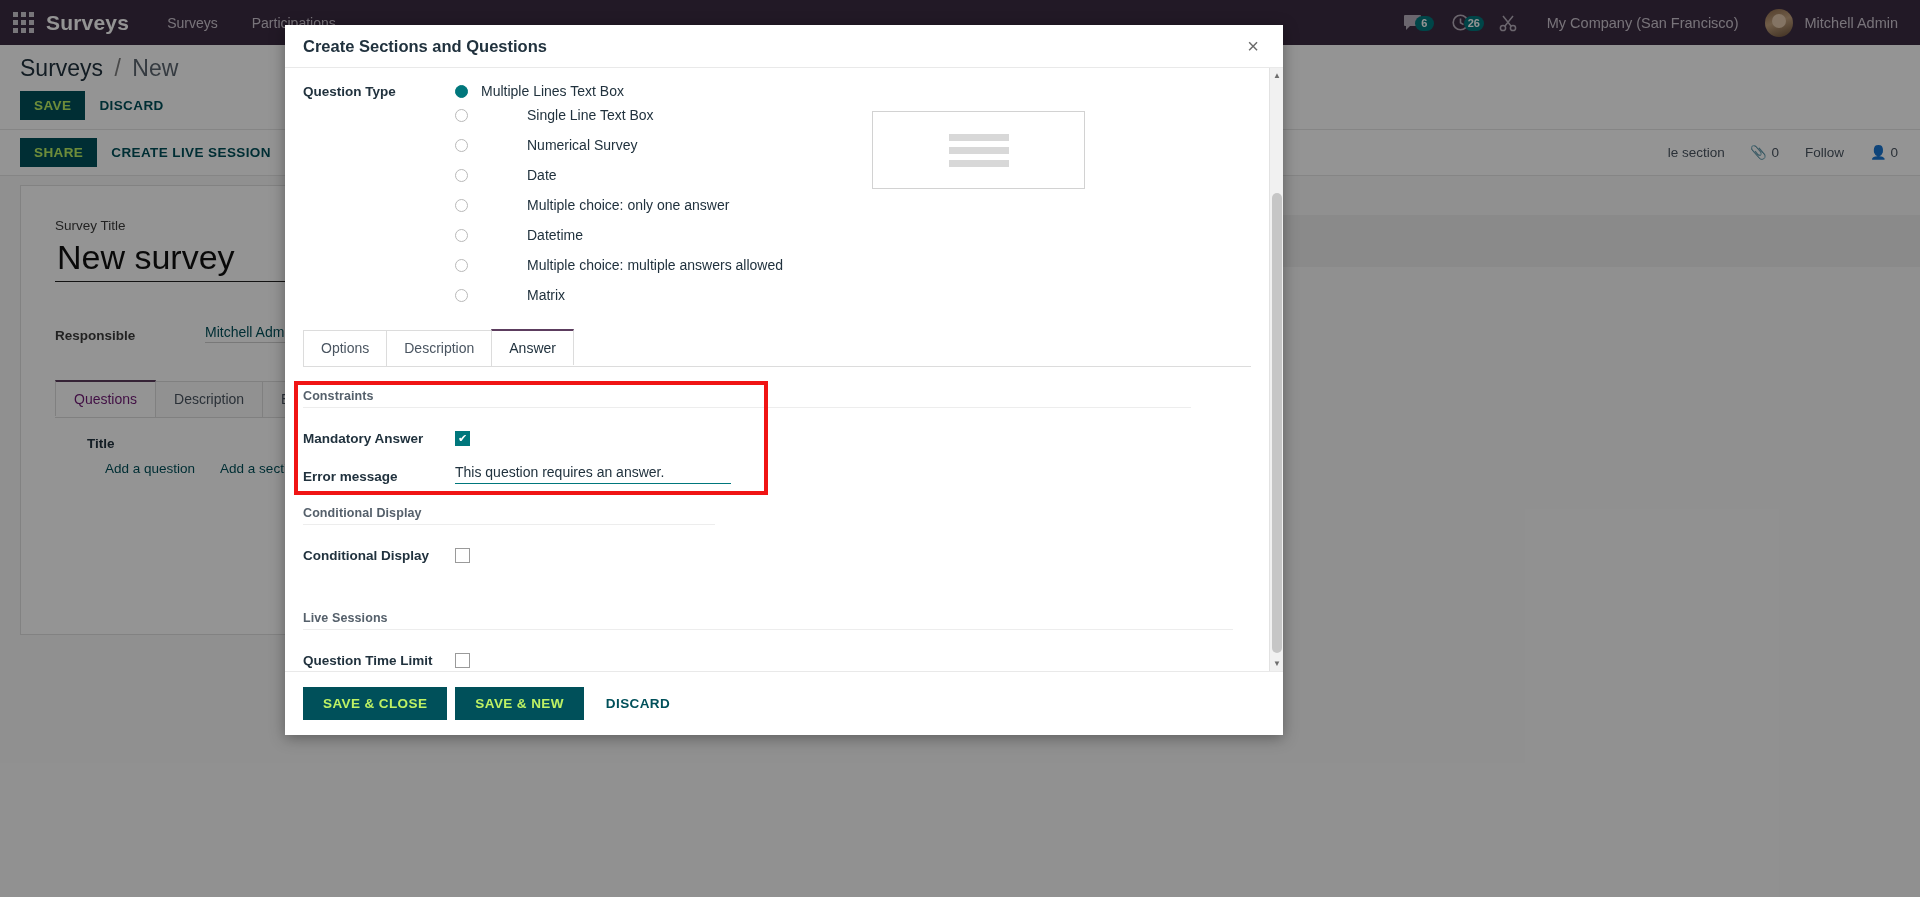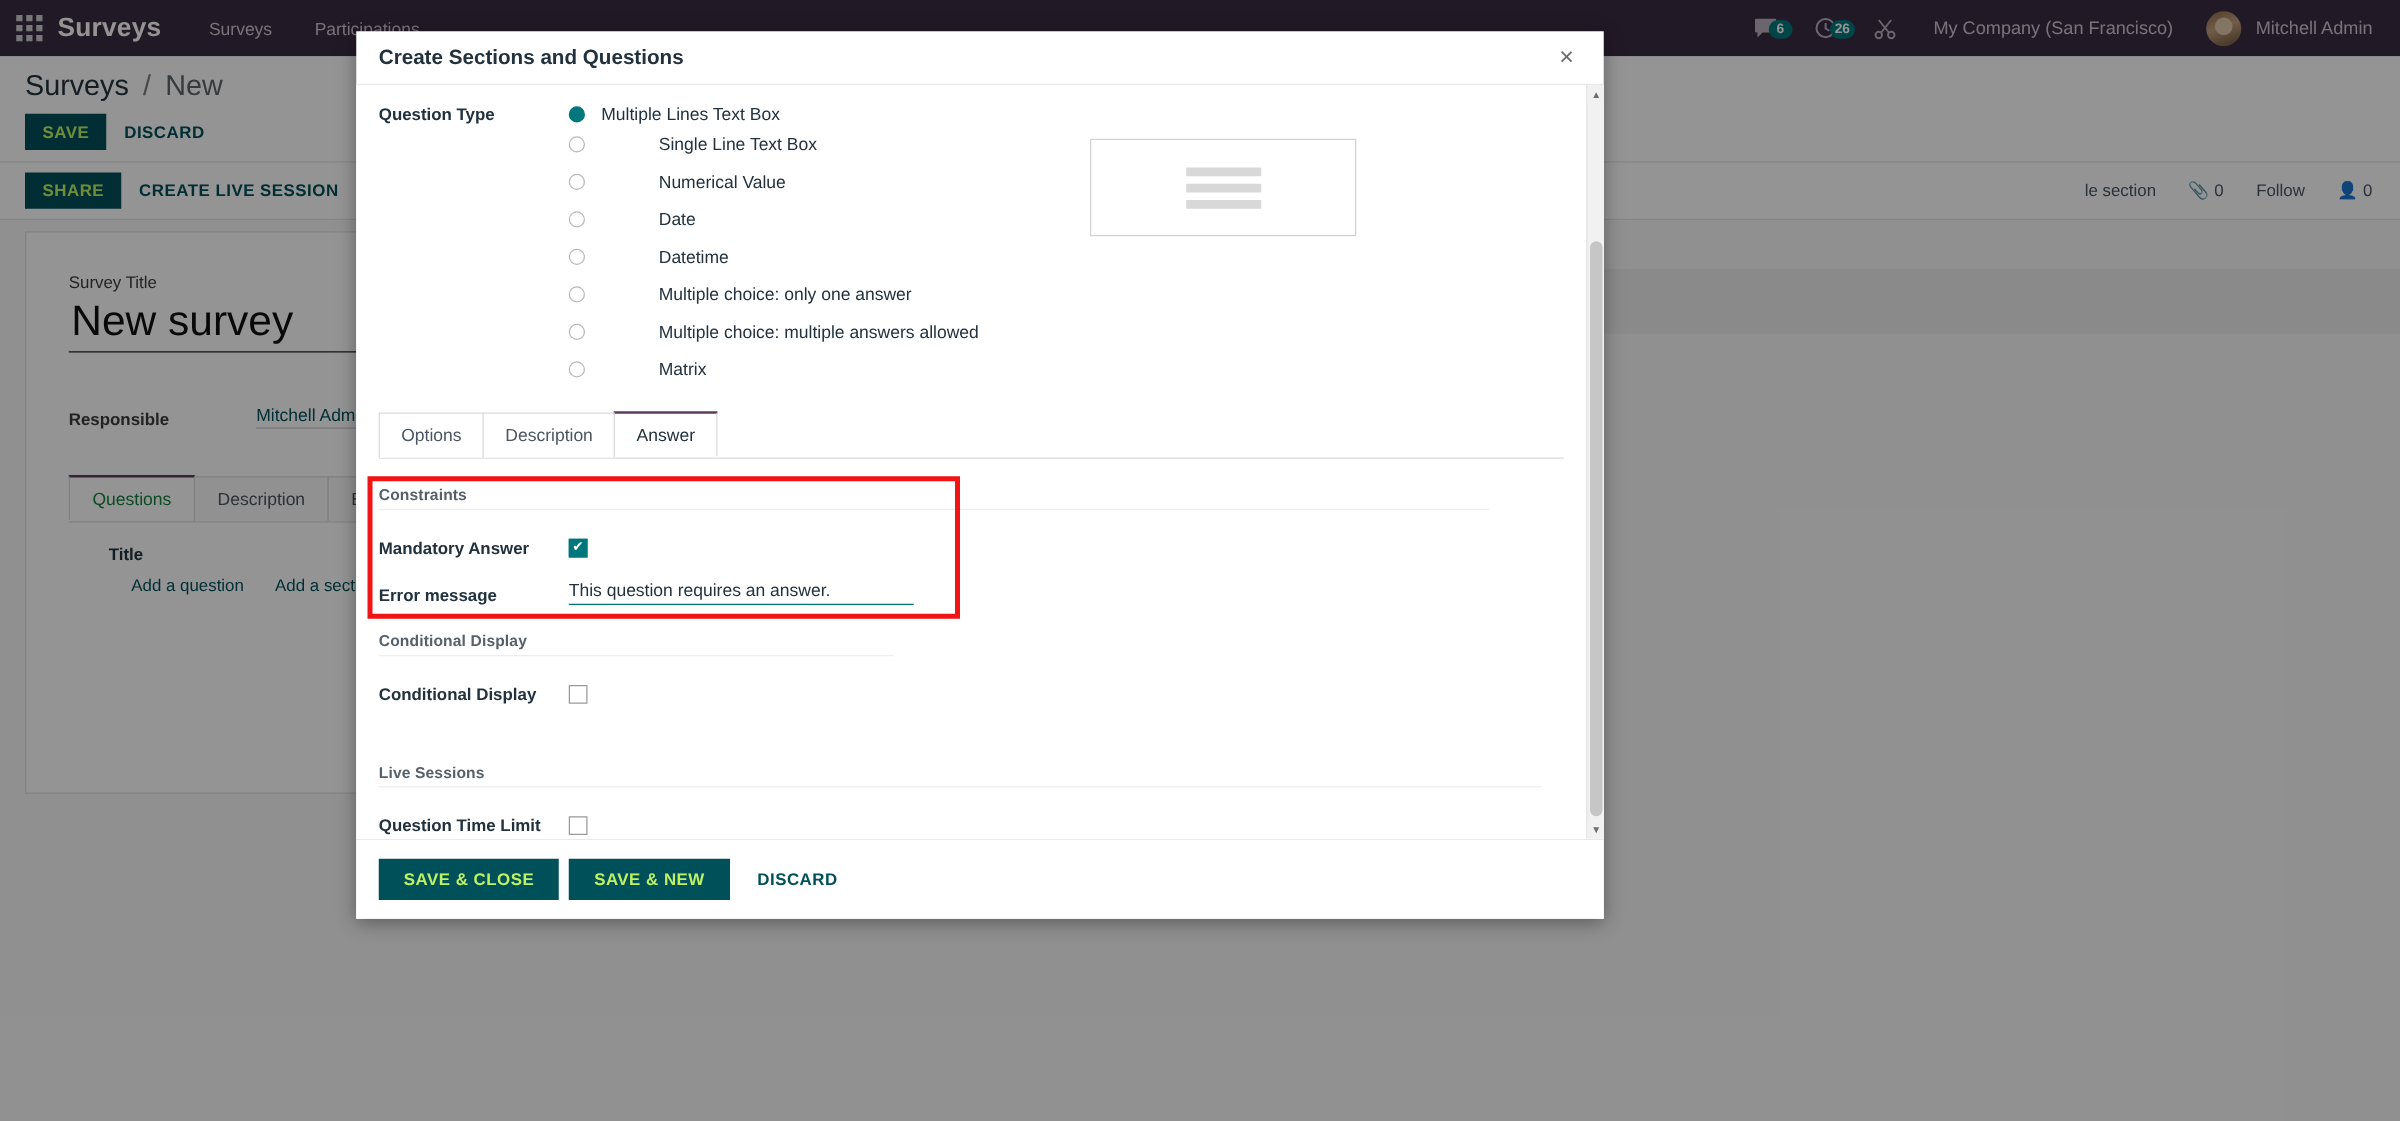--- a/index.html
+++ b/index.html
@@ -131,21 +131,21 @@
     border-bottom: 1px solid #cfcfcf; width: 250px; padding-bottom: 2px;
   }
   .notebook { margin-top: 38px; }
   .nb-tabs { display: flex; border-bottom: 1px solid #dcdcdc; }
   .nb-tab {
     font-size: 14px; color: #4a5561; padding: 9px 18px;
     border: 1px solid #dcdcdc; border-bottom: none; background: #fafafa;
     margin-right: -1px;
   }
   .nb-tab.active {
-    background: #ffffff; color: #15803d;
+    background: #ffffff; color: #701a75;
     border-top: 2px solid #5c3d5e; position: relative; top: -1px;
   }
   .nb-body { padding: 14px 0 0 0; }
   .nb-col-title { font-size: 13.5px; font-weight: bold; color: #21323e; padding: 4px 32px 10px 32px;}
   .nb-links { padding-left: 50px; font-size: 13.5px; }
   .nb-links a { color: #00505a; margin-right: 22px; text-decoration: none; }
 
   
   #dim-overlay {
     position: absolute; inset: 0;
@@ -404,33 +404,33 @@
           <span class="radio checked"></span>
           <span style="margin-left:13px;font-size:14px;color:#21323e;">Multiple Lines Text Box</span>
         </div>
 
         <div class="radio-row">
           <span class="radio"></span>
           <span class="rlabel">Single Line Text Box</span>
         </div>
         <div class="radio-row">
           <span class="radio"></span>
-          <span class="rlabel">Numerical Value</span>
+          <span class="rlabel">Numerical Survey</span>
         </div>
         <div class="radio-row">
           <span class="radio"></span>
           <span class="rlabel">Date</span>
         </div>
         <div class="radio-row">
           <span class="radio"></span>
+          <span class="rlabel">Multiple choice: only one answer</span>
+        </div>
+        <div class="radio-row">
+          <span class="radio"></span>
           <span class="rlabel">Datetime</span>
-        </div>
-        <div class="radio-row">
-          <span class="radio"></span>
-          <span class="rlabel">Multiple choice: only one answer</span>
         </div>
         <div class="radio-row">
           <span class="radio"></span>
           <span class="rlabel">Multiple choice: multiple answers allowed</span>
         </div>
         <div class="radio-row">
           <span class="radio"></span>
           <span class="rlabel">Matrix</span>
         </div>
 

